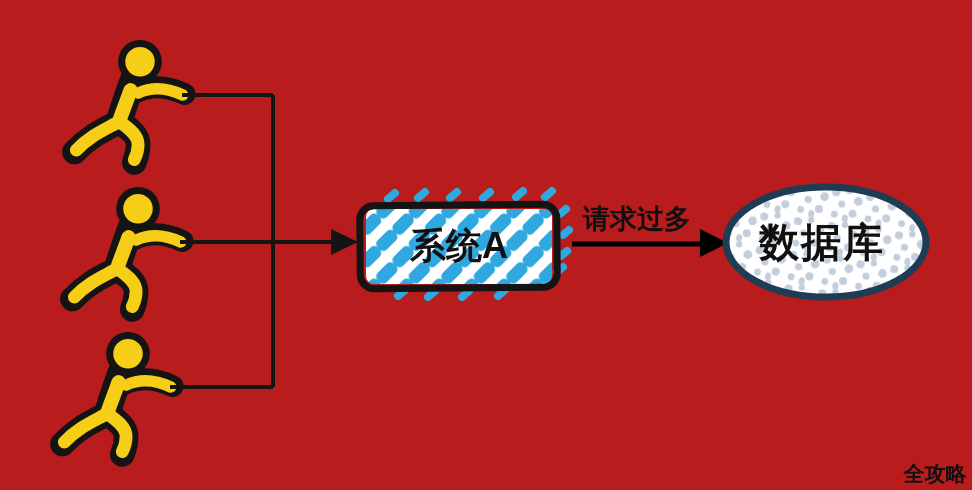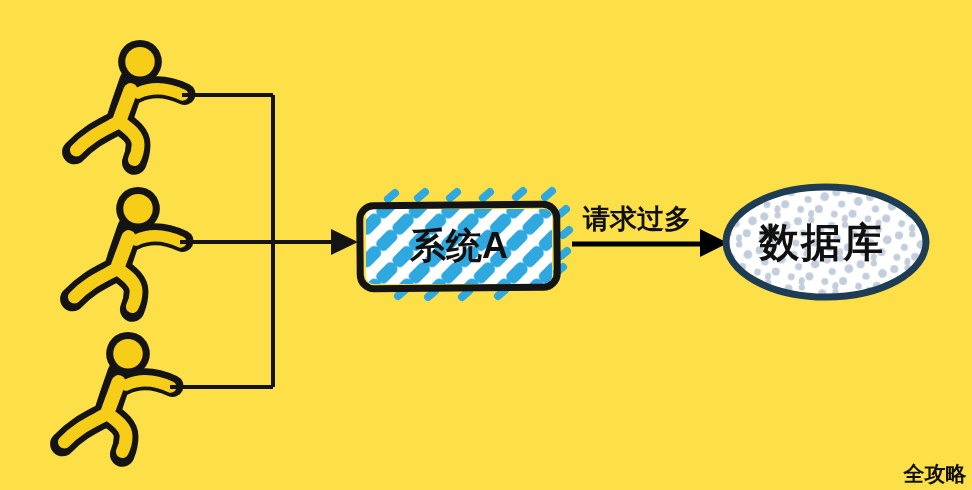--- a/index.html
+++ b/index.html
@@ -1,19 +1,19 @@
 <!DOCTYPE html>
 <html><head>
 <meta charset="utf-8">
 <style>
   html,body{margin:0;padding:0;background:#fff;}
   .stage{
     position:relative;
     width:972px;height:490px;
-    background:#fde047;
+    background:#b91c1c;
     overflow:hidden;
     font-family:"Liberation Sans", sans-serif;
     text-align:right;
   }
   svg{display:block;}
   text{
     font-family:"Liberation Sans", sans-serif;
     font-weight:800;
     fill:#101010;
   }

